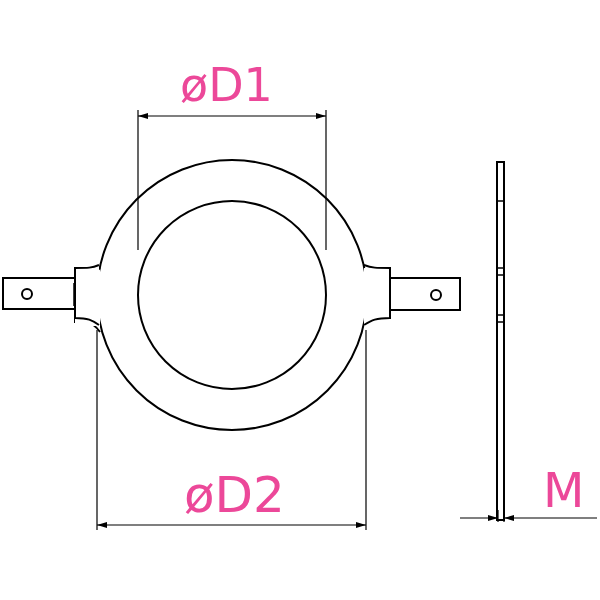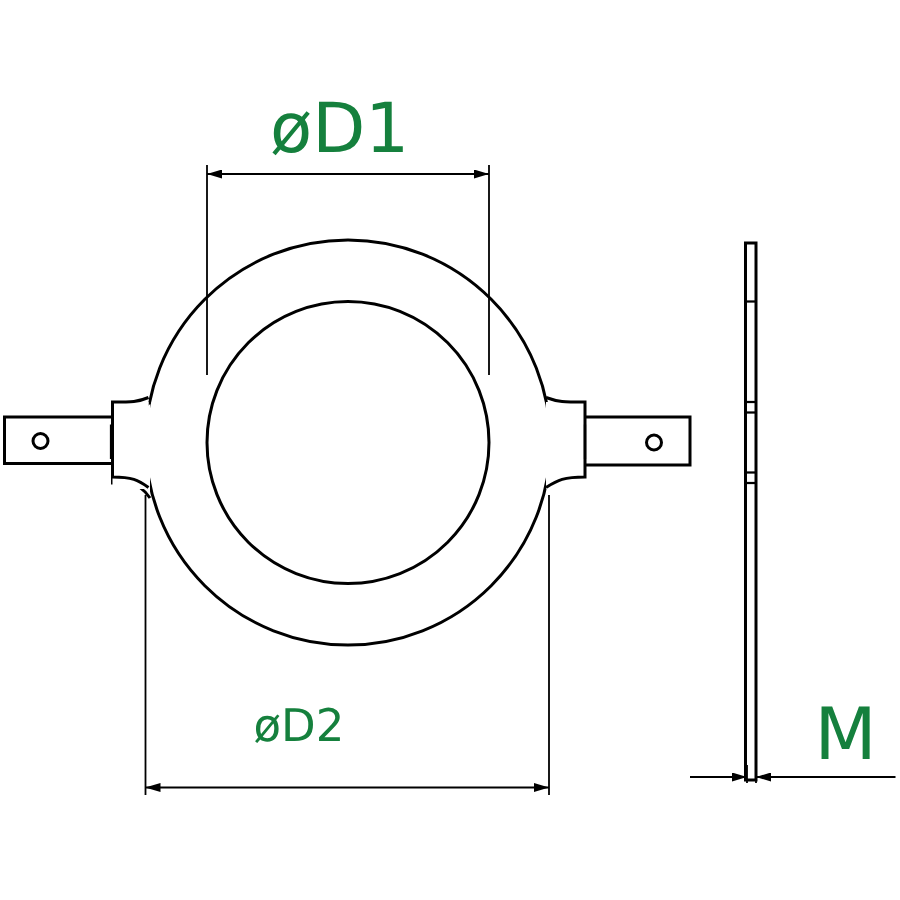--- a/index.html
+++ b/index.html
@@ -1,20 +1,20 @@
 <!DOCTYPE html>
 <html><head>
 <meta charset="utf-8">
 <style>
   html, body { margin: 0; padding: 0; background: #ffffff; }
   body { width: 600px; height: 600px; overflow: hidden; position: relative; }
   svg { position: absolute; left: 0; top: 0; }
-  .lbl { position: absolute; font-family: "DejaVu Sans", sans-serif; color: #15803d; line-height: 1; white-space: nowrap; }
+  .lbl { position: absolute; font-family: "DejaVu Sans", sans-serif; color: #ec4899; line-height: 1; white-space: nowrap; }
   .d1 { left: 180px; top: 62px; font-size: 46px; }
-  .d2 { left: 169px; top: 470px; font-size: 30px; }
+  .d2 { left: 184px; top: 470px; font-size: 50px; }
   .m  { left: 543px; top: 466px; font-size: 48px; }
 </style>
 </head>
 <body>
 
 <svg width="600" height="600" viewBox="0 0 600 600">
   <defs>
     <marker id="arr" viewBox="0 0 10 6" refX="10" refY="3" markerWidth="10" markerHeight="6" orient="auto-start-reverse" markerUnits="userSpaceOnUse">
       <path d="M0,0 L10,3 L0,6 Z" fill="#000"></path>
     </marker>

